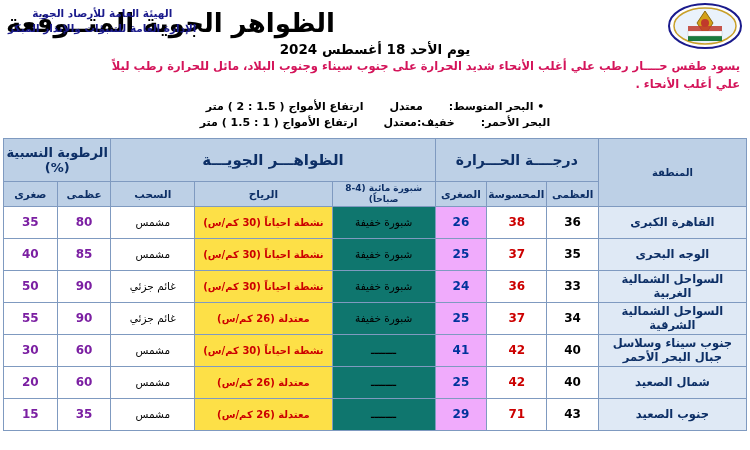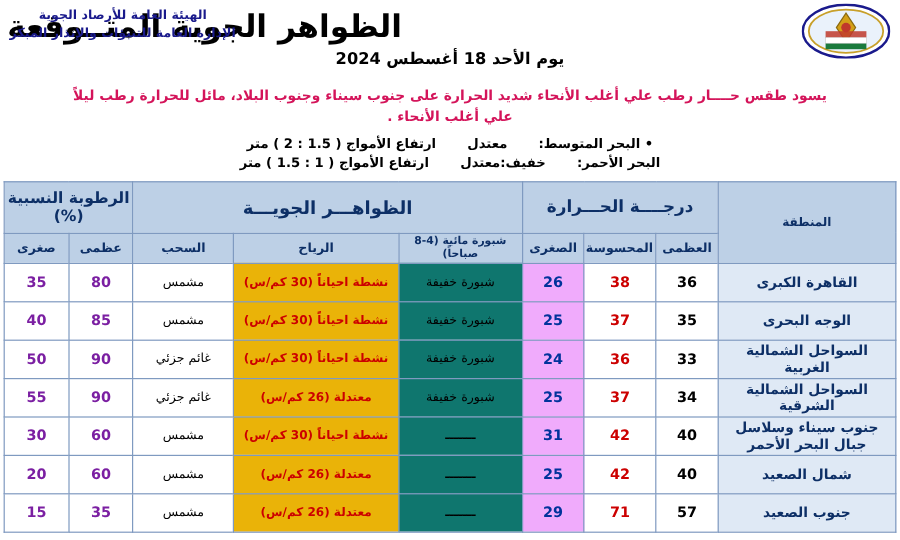--- a/index.html
+++ b/index.html
@@ -58,22 +58,21 @@
   .sub-title {
     text-align: center;
     font-size: 13.5px;
     font-weight: bold;
     color: #000;
     margin-top: 3px;
   }
 
   
   .summary {
-    margin: 18px 10px 0 10px;
-    text-align: center;
+    margin: 5px 10px 0 10px;
     color: #d4145a;
     font-size: 11.5px;
     font-weight: bold;
     line-height: 1.6;
   }
 
   
   .seas {
     margin: 5px 0 0 0;
     font-size: 11px;
@@ -126,21 +125,21 @@
     background: #dfe9f5;
     color: #0d2f66;
     font-weight: bold;
     font-size: 11.5px;
     line-height: 1.25;
   }
   td.tmax { color: #000; font-weight: bold; font-size: 12px; background:#fff;}
   td.tday { color: #cc0000; font-weight: bold; font-size: 12px; background:#fff;}
   td.tmin { color: #00339c; font-weight: bold; font-size: 12px; background:#f0abfc;}
   td.fog  { color: #000; font-size: 10.5px; background:#0f766e;}
-  td.wind { color: #cc0000; font-weight: bold; font-size: 10px; background:#eab308;}
+  td.wind { color: #cc0000; font-weight: bold; font-size: 10px; background:#fde047;}
   td.cloud{ color: #000; font-size: 10.5px; background:#fff;}
   td.hmax { color: #7b1fa2; font-weight: bold; font-size: 12px; background:#fff;}
   td.hmin { color: #7b1fa2; font-weight: bold; font-size: 12px; background:#fff;}
 
   .dash { letter-spacing: -1px; font-weight: bold; }
 </style>
 </head>
 <body>
 
 <div class="page">
@@ -255,41 +254,41 @@
         <td class="fog">شبورة خفيفة</td>
         <td class="wind">معتدلة (26 كم/س)</td>
         <td class="cloud">غائم جزئي</td>
         <td class="hmax">90</td>
         <td class="hmin">55</td>
       </tr>
       <tr>
         <td class="region">جنوب سيناء وسلاسل جبال البحر الأحمر</td>
         <td class="tmax">40</td>
         <td class="tday">42</td>
-        <td class="tmin">31</td>
+        <td class="tmin">41</td>
         <td class="fog dash">ـــــــ</td>
         <td class="wind">نشطة احياناً (30 كم/س)</td>
         <td class="cloud">مشمس</td>
         <td class="hmax">60</td>
         <td class="hmin">30</td>
       </tr>
       <tr>
         <td class="region">شمال الصعيد</td>
         <td class="tmax">40</td>
         <td class="tday">42</td>
         <td class="tmin">25</td>
         <td class="fog dash">ـــــــ</td>
         <td class="wind">معتدلة (26 كم/س)</td>
         <td class="cloud">مشمس</td>
         <td class="hmax">60</td>
         <td class="hmin">20</td>
       </tr>
       <tr>
         <td class="region">جنوب الصعيد</td>
-        <td class="tmax">57</td>
+        <td class="tmax">43</td>
         <td class="tday">71</td>
         <td class="tmin">29</td>
         <td class="fog dash">ـــــــ</td>
         <td class="wind">معتدلة (26 كم/س)</td>
         <td class="cloud">مشمس</td>
         <td class="hmax">35</td>
         <td class="hmin">15</td>
       </tr>
     </tbody>
   </table>

